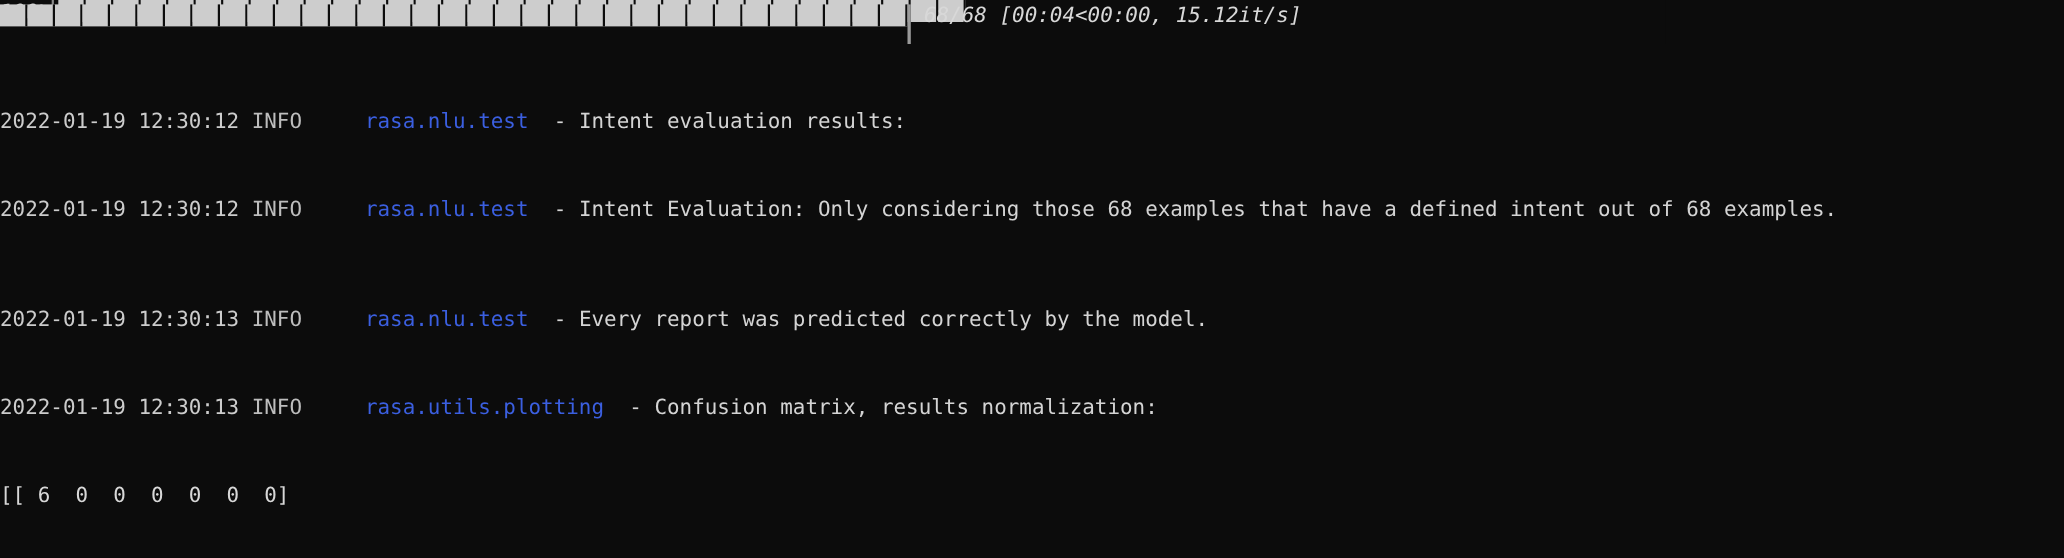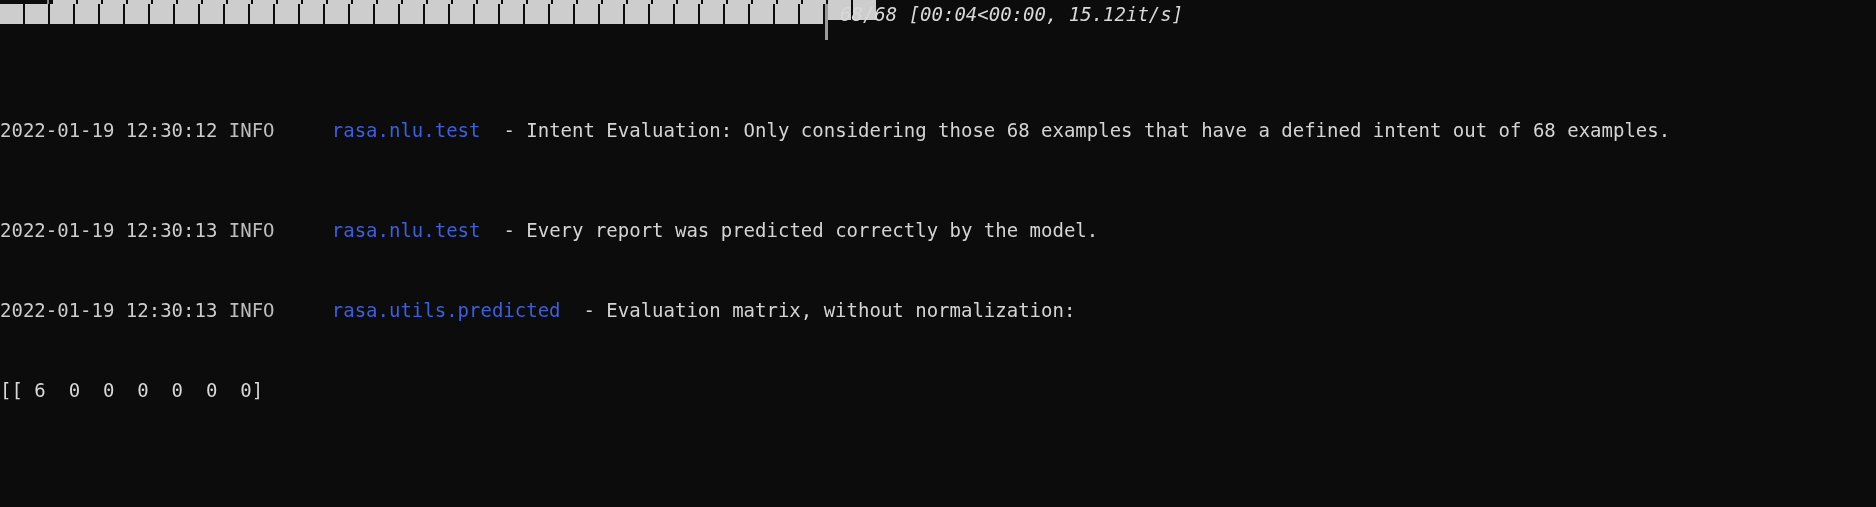--- a/index.html
+++ b/index.html
@@ -205,27 +205,28 @@
           </span>
         <span class="bar-end-pipe"></span>
         <span class="bar-stats" style="padding-top:0">68/68 [00:04&lt;00:00, 15.12it/s]</span>
       </div>
 
     </div>
   </div>
 
   <div class="out">
 
+    <div class="line"><span class="ts">2022-01-19 12:30:12</span><span class="plain"> </span><span class="level">INFO</span><span class="plain">     </span><span class="logger">rasa.nlu.test</span><span class="plain">  </span><span class="msg">-</span><span class="plain"> </span><span class="msg">Intent evaluation results:</span></div>
 
     <div class="line"><span class="ts">2022-01-19 12:30:12</span><span class="plain"> </span><span class="level">INFO</span><span class="plain">     </span><span class="logger">rasa.nlu.test</span><span class="plain">  </span><span class="msg">-</span><span class="plain"> </span><span class="msg">Intent Evaluation: Only considering those 68 examples that have a defined intent out of 68 examples.</span></div>
 
 
     <div class="line"><span class="ts">2022-01-19 12:30:13</span><span class="plain"> </span><span class="level">INFO</span><span class="plain">     </span><span class="logger">rasa.nlu.test</span><span class="plain">  </span><span class="msg">-</span><span class="plain"> </span><span class="msg">Every report was predicted correctly by the model.</span></div>
 
-    <div class="line"><span class="ts">2022-01-19 12:30:13</span><span class="plain"> </span><span class="level">INFO</span><span class="plain">     </span><span class="logger">rasa.utils.predicted</span><span class="plain">  </span><span class="msg">-</span><span class="plain"> </span><span class="msg">Evaluation matrix, without normalization:</span></div>
+    <div class="line"><span class="ts">2022-01-19 12:30:13</span><span class="plain"> </span><span class="level">INFO</span><span class="plain">     </span><span class="logger">rasa.utils.plotting</span><span class="plain">  </span><span class="msg">-</span><span class="plain"> </span><span class="msg">Confusion matrix, results normalization:</span></div>
 
     <div class="line">[[ 6  0  0  0  0  0  0]</div>
     
     
     
     
     
     
 
     

